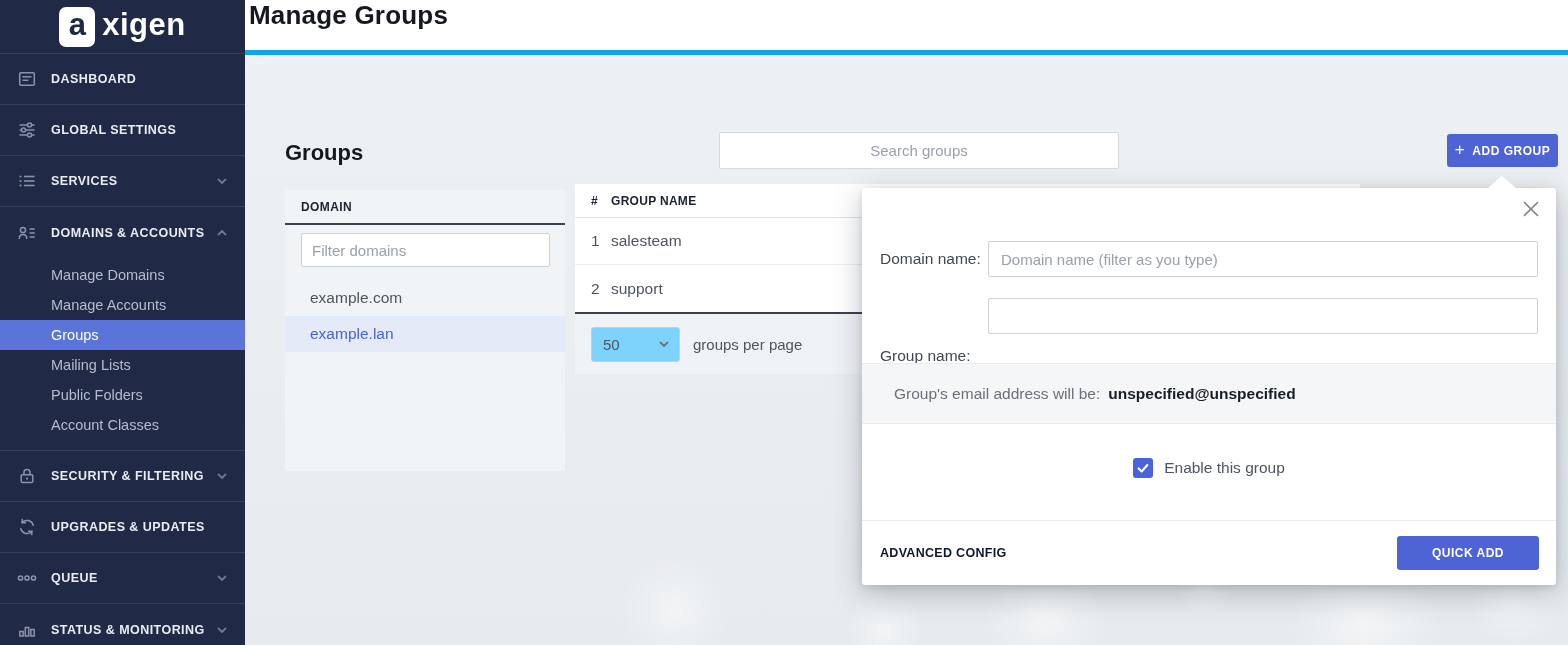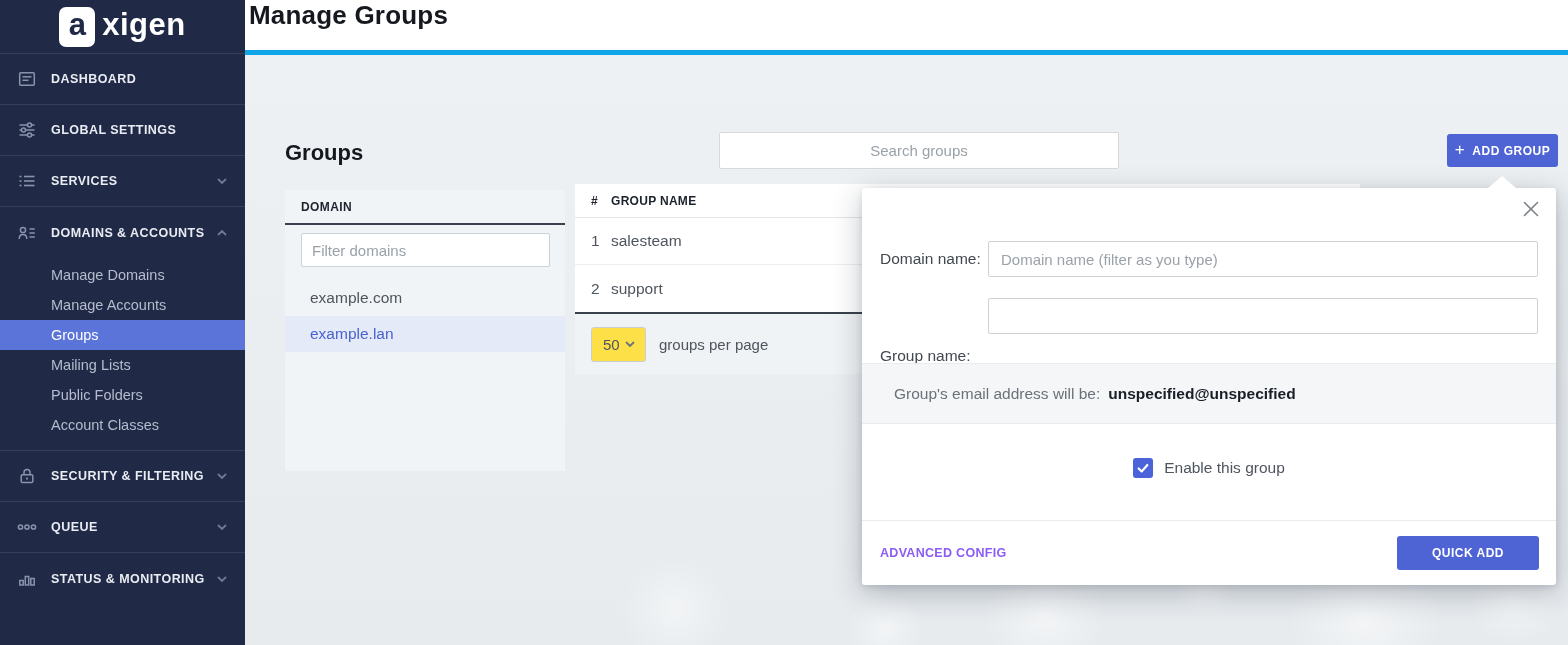--- a/index.html
+++ b/index.html
@@ -99,21 +99,21 @@
   .groups-table { position:absolute; left:330px; top:129px; width:785px; background:#fff; }
   .gt-header { height:34px; display:flex; align-items:center; border-bottom:1px solid #e2e5e8;
     font-size:12px; font-weight:700; letter-spacing:.3px; color:#1c222c; }
   .gt-cell-num { width:36px; padding-left:16px; flex:none; }
   .gt-row { height:47px; display:flex; align-items:center; font-size:15.5px; color:#4e555e;
     border-bottom:1px solid #eceef0; cursor:pointer; }
   .gt-body { border-bottom:2px solid #3a414c; }
   .gt-body .gt-row:last-child { border-bottom:none; }
   .gt-footer { height:60px; background:#f0f3f5; display:flex; align-items:center; padding-left:16px; }
   .per-page-select {
-    width:55px; height:35px; background:#fde047; border:1px solid #c9ced4; border-radius:3px;
+    width:89px; height:35px; background:#7dd3fc; border:1px solid #c9ced4; border-radius:3px;
     display:flex; align-items:center; justify-content:space-between; padding:0 9px 0 11px;
     font-size:15px; color:#4e555e; cursor:pointer;
   }
   .per-page-label { margin-left:13px; font-size:15px; color:#4e555e; }
   
   .popup {
     position:absolute; left:617px; top:133px; width:694px; height:397px;
     background:#fff; border-radius:3px; z-index:6;
     box-shadow:0 8px 30px rgba(30,40,60,.28), 0 2px 6px rgba(30,40,60,.12);
   }
@@ -149,21 +149,21 @@
   }
   .checkbox {
     width:20px; height:20px; background:#4a63d8; border-radius:3px;
     display:flex; align-items:center; justify-content:center; cursor:pointer; flex:none;
   }
   .enable-label { font-size:15.5px; color:#4e555e; }
   .popup-footer {
     position:absolute; left:0; bottom:0; width:100%; height:65px;
     border-top:1px solid #e9ebee; display:flex; align-items:center; padding:0 17px 0 18px;
   }
-  .advanced-link { font-size:12.5px; font-weight:700; letter-spacing:.3px; color:#8b5cf6; cursor:pointer; }
+  .advanced-link { font-size:12.5px; font-weight:700; letter-spacing:.3px; color:#0f172a; cursor:pointer; }
   .quick-add-btn { margin-left:auto; width:142px; height:34px; }
 </style>
 </head>
 <body>
 
 <div class="app">
 
   <div class="sidebar">
     <div class="logo">
       <span class="logo-box">a</span>
@@ -262,20 +262,31 @@
           </svg>
       </span>
       <span>SECURITY &amp; FILTERING</span>
       <span class="chev">
         <svg width="14" height="14" viewBox="0 0 14 14" fill="none" stroke="currentColor" stroke-width="1.8" stroke-linecap="round">
             <polyline points="3.5,5.5 7,9 10.5,5.5"></polyline>
           </svg>
       </span>
     </div>
 
+    <div class="nav-item bb">
+      <span class="nicon">
+        <svg width="18" height="18" viewBox="0 0 18 18" fill="none" stroke="currentColor" stroke-width="1.5" stroke-linecap="round">
+            <path d="M15.2,7.2 A6.4,6.4 0 0 0 4.2,4.6"></path>
+            <polyline points="4.2,1.6 4.2,4.8 7.4,4.8"></polyline>
+            <path d="M2.8,10.8 A6.4,6.4 0 0 0 13.8,13.4"></path>
+            <polyline points="13.8,16.4 13.8,13.2 10.6,13.2"></polyline>
+          </svg>
+      </span>
+      <span>UPGRADES &amp; UPDATES</span>
+    </div>
 
     <div class="nav-item bb">
       <span class="nicon">
         <svg width="20" height="18" viewBox="0 0 20 18" fill="none" stroke="currentColor" stroke-width="1.5">
             <circle cx="3.5" cy="9" r="2.1"></circle>
             <circle cx="10" cy="9" r="2.1"></circle>
             <circle cx="16.5" cy="9" r="2.1"></circle>
           </svg>
       </span>
       <span>QUEUE</span>

